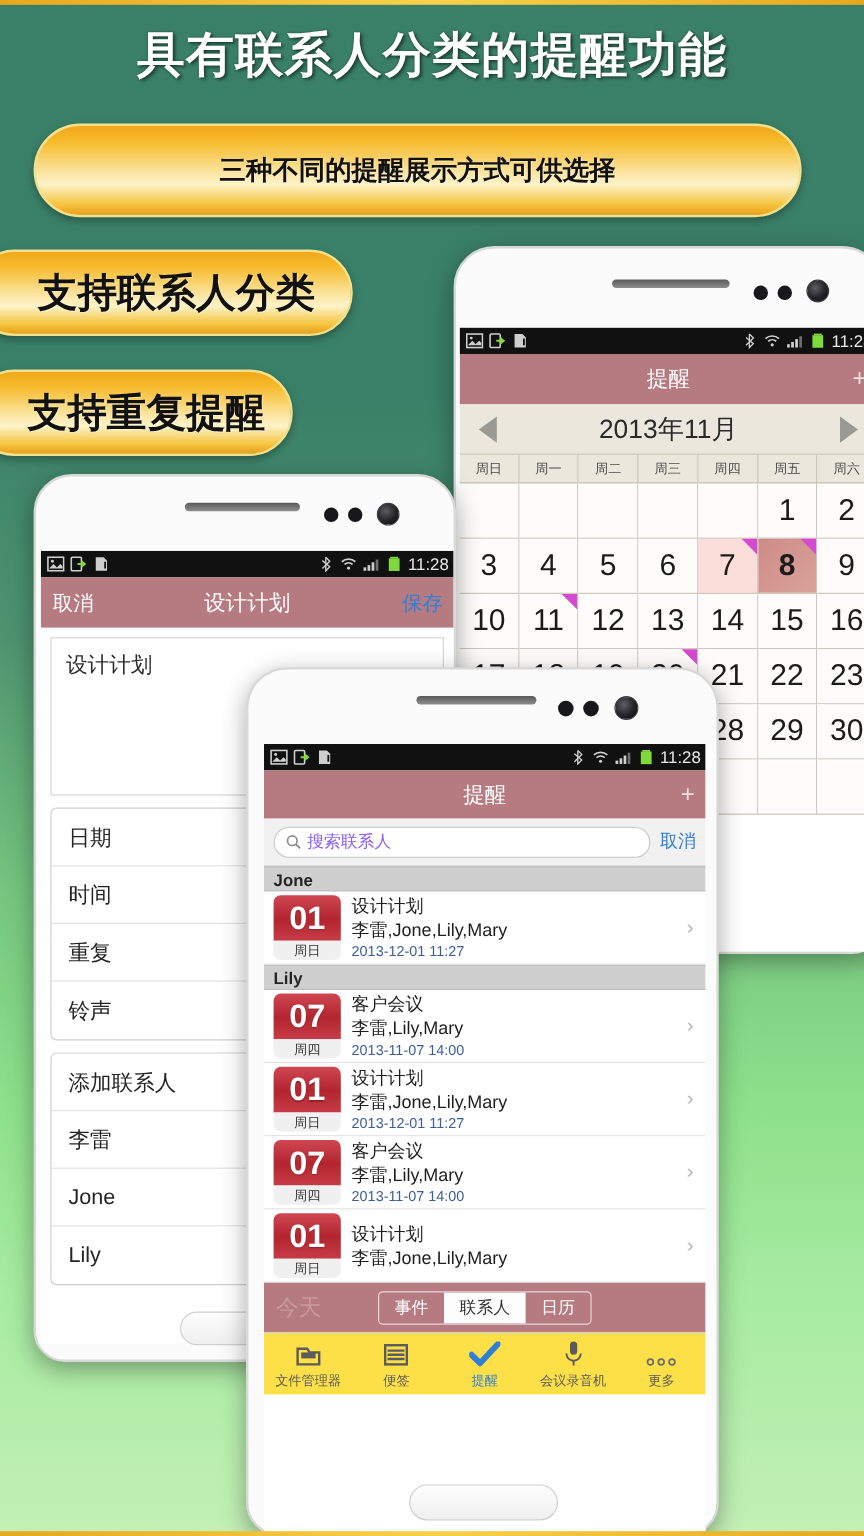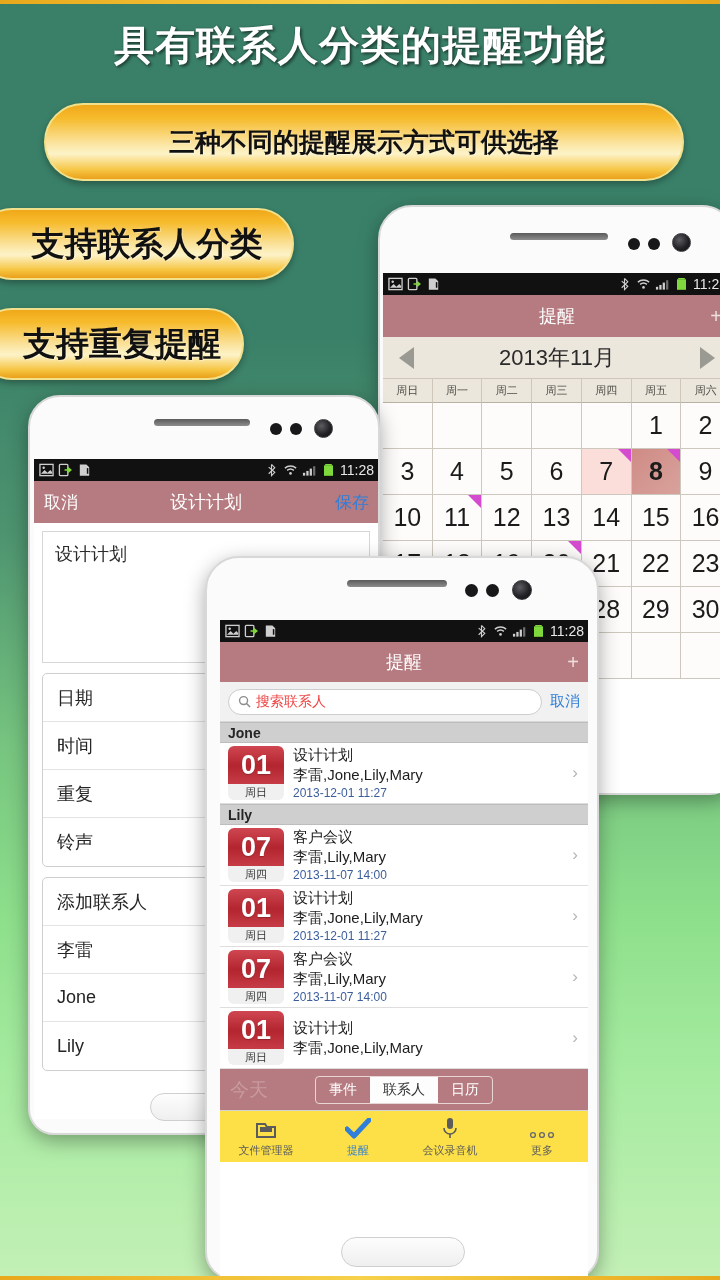--- a/index.html
+++ b/index.html
@@ -29,22 +29,22 @@
   .pill {
     position:absolute; z-index:50;
     display:flex; align-items:center;
     background:linear-gradient(to bottom,#f0a81a 0%,#f6bb2c 18%,#fbe4a0 52%,#fdf3c8 66%,#f6c542 88%,#eaa01a 100%);
     border:2px solid #f3e08a;
     box-shadow: 0 3px 7px rgba(0,0,0,.32);
     color:#111;
     font-weight:bold;
     text-shadow: 1px 1px 0 rgba(255,255,255,.35);
   }
-  .pill-1 { top:103px; left:44px; width:640px; height:78px; border-radius:39px;
-            justify-content:center; font-size:26px; }
+  .pill-1 { top:103px; left:28px; width:640px; height:78px; border-radius:39px;
+            justify-content:center; font-size:22px; }
   .pill-2 { top:208px; left:-24px; width:318px; height:72px; border-radius:36px;
             justify-content:center; padding-left:24px; font-size:33px; }
   .pill-3 { top:308px; left:-24px; width:268px; height:72px; border-radius:36px;
             justify-content:center; padding-left:24px; font-size:33px; }
 
   
   .phone {
     position:absolute;
     background:#fbfbfb;
     border:2px solid #d8d8d8;
@@ -117,21 +117,21 @@
 
   
   #phoneList { left:205px; top:556px; width:394px; height:724px;
      border-radius:34px 34px 28px 28px; }
   #phoneList .screen { left:13px; top:62px; width:368px; height:656px; }
   #phoneList .appbar { height:40px; }
   .search-wrap { height:40px; background:#f1f1f1; display:flex; align-items:center;
      padding:0 8px; gap:8px; border-bottom:1px solid #d8d8d8; }
   .search-box { flex:1; height:26px; background:#fff; border-radius:13px;
      border:1px solid #cdcdcd; display:flex; align-items:center; padding:0 9px; gap:5px; }
-  .search-box .ph { font-size:14px; color:#ef4444;text-align:right; }
+  .search-box .ph { font-size:14px; color:#8b5cf6;text-align:right; }
   .cancel-lnk { font-size:15px; color:#2f7ed8; }
   .sec-head { height:21px; background:#cfcfcf; display:flex; align-items:center;
      padding:0 8px; font-size:14px; font-weight:bold; color:#252525;
      border-top:1px solid #bdbdbd; border-bottom:1px solid #bdbdbd; }
   .rem-row { height:61px; background:#fff; display:flex; align-items:center;
      padding:0 8px; gap:9px; border-bottom:1px solid #dedede; position:relative; }
   .daybox { width:56px; }
   .daybox .num { height:38px; border-radius:6px 6px 0 0;
      background:linear-gradient(to bottom,#cf4752 0%,#b3252f 52%,#c63c46 100%);
      color:#fff; font-size:27px; font-weight:bold; display:flex;
@@ -591,20 +591,31 @@
       <div class="tabbar" id="tabBar">
           <div class="tab">
             <span class="ic">
               <svg width="24" height="22" viewBox="0 0 24 22">
                 <path d="M3 6h8l2 3h8v10H3z" fill="none" stroke="#5b5b5b" stroke-width="2"></path>
                 <rect x="6" y="9" width="12" height="5" fill="#5b5b5b"></rect>
               </svg>
             </span>
             <span>文件管理器</span>
           </div>
+          <div class="tab">
+            <span class="ic">
+              <svg width="22" height="22" viewBox="0 0 22 22">
+                <rect x="2" y="3" width="18" height="16" fill="none" stroke="#5b5b5b" stroke-width="2"></rect>
+                <line x1="4" y1="7.5" x2="18" y2="7.5" stroke="#5b5b5b" stroke-width="2"></line>
+                <line x1="4" y1="11" x2="18" y2="11" stroke="#5b5b5b" stroke-width="2"></line>
+                <line x1="4" y1="14.5" x2="18" y2="14.5" stroke="#5b5b5b" stroke-width="2"></line>
+              </svg>
+            </span>
+            <span>便签</span>
+          </div>
           <div class="tab active">
             <span class="ic">
               <svg width="26" height="22" viewBox="0 0 26 22">
                 <path d="M2 11l7 7L24 2" fill="none" stroke="#2f7ed8" stroke-width="5" stroke-linecap="round" stroke-linejoin="round"></path>
               </svg>
             </span>
             <span>提醒</span>
           </div>
           <div class="tab">
             <span class="ic">

